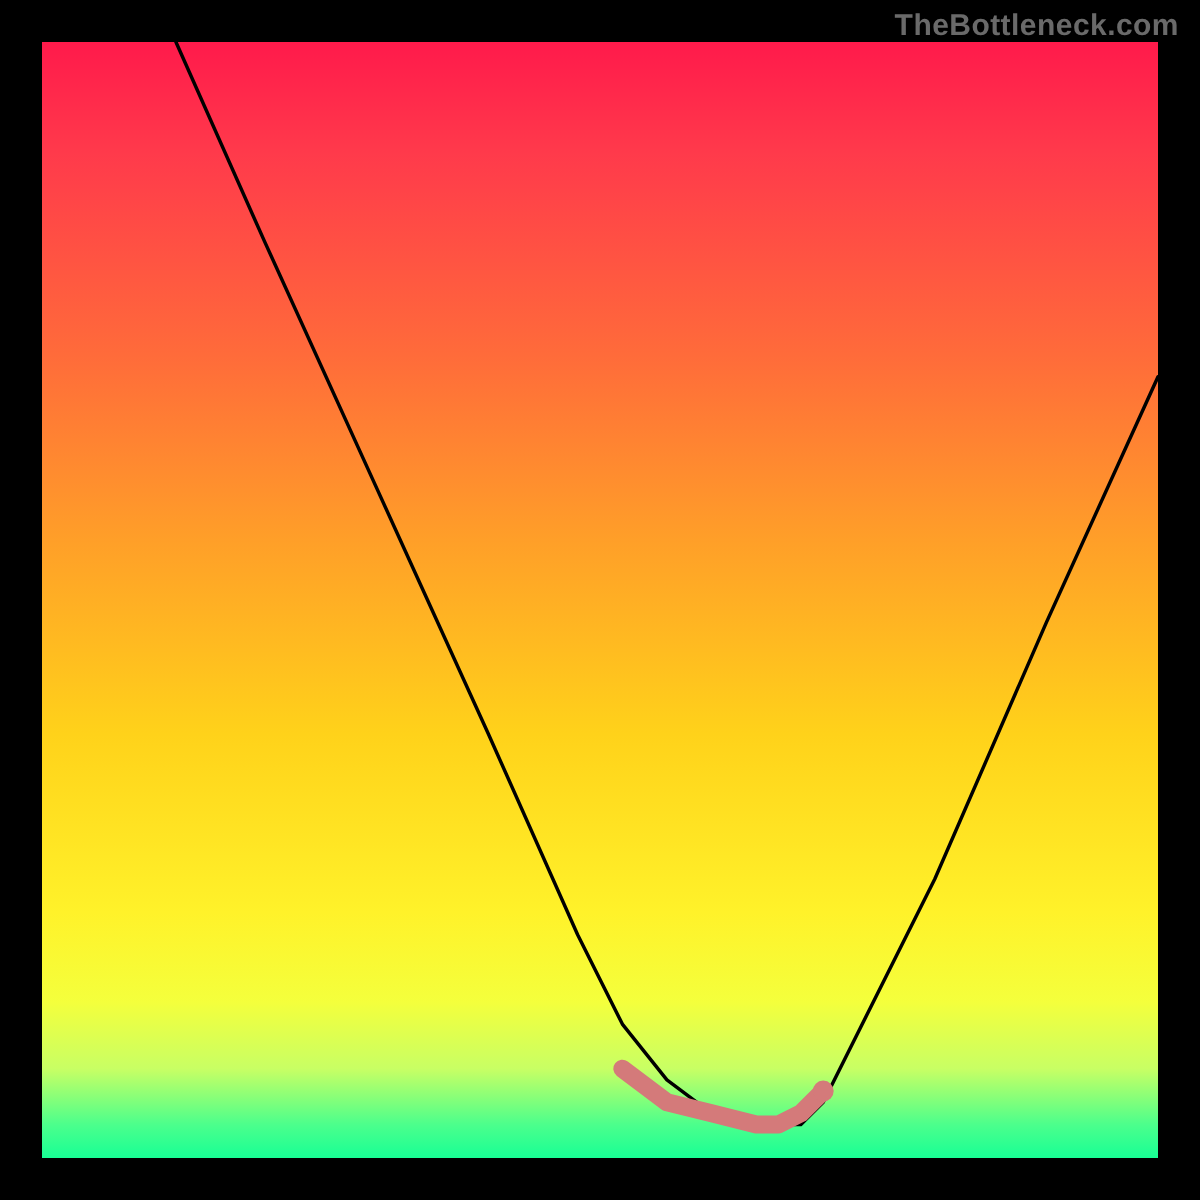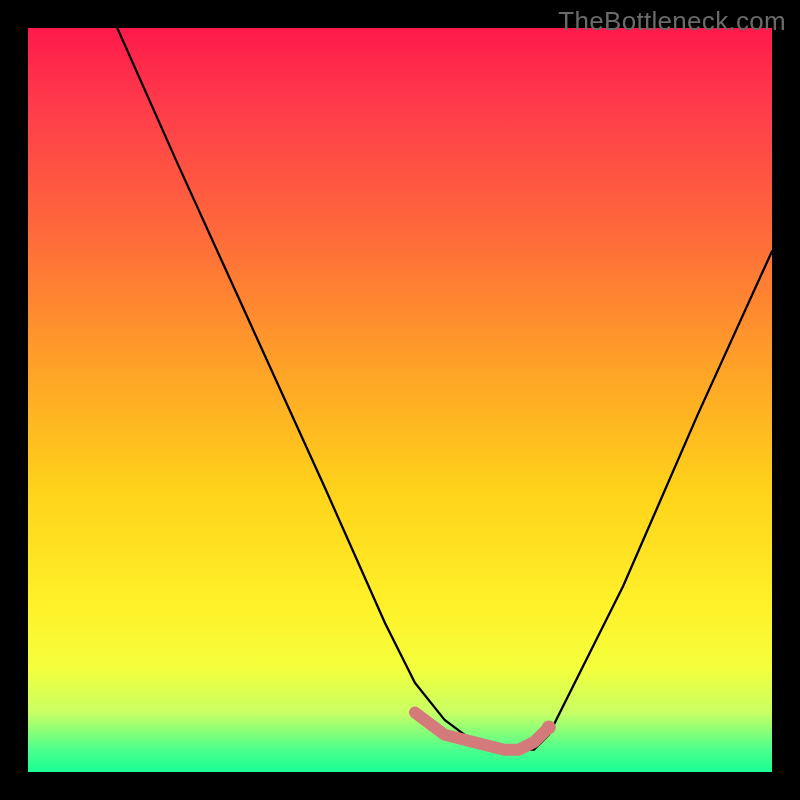--- a/index.html
+++ b/index.html
@@ -34,22 +34,22 @@
       #f4ff3c 86%,
       #c8ff64 92%,
       #4cff8c 97%,
       #18ff95 100%);
   }
   .watermark {
     position: absolute;
     top: 6px;
     right: 14px;
     color: #6a6a6a;
-    font-size: 26px;
-    font-weight: 400;
+    font-size: 20px;
+    font-weight: 700;
     letter-spacing: 0.3px;
     user-select: none;
   }
   svg.curve {
     position: absolute;
     left: 0;
     top: 0;
     width: 744px;
     height: 744px;
   }

